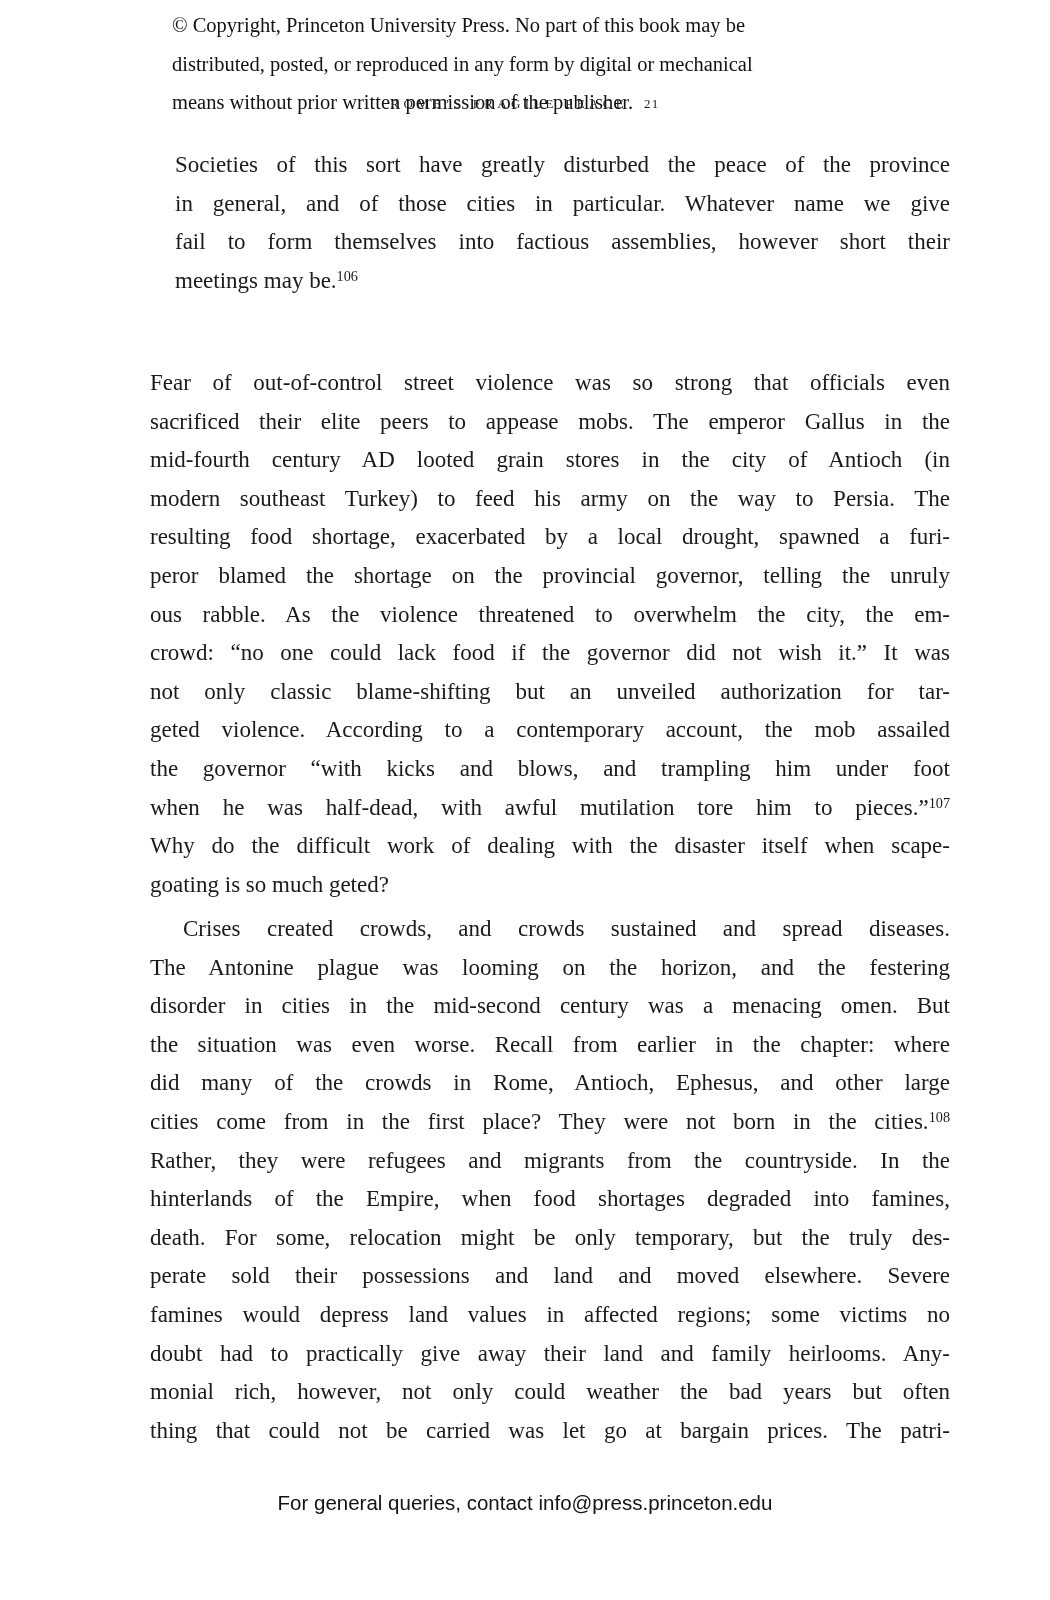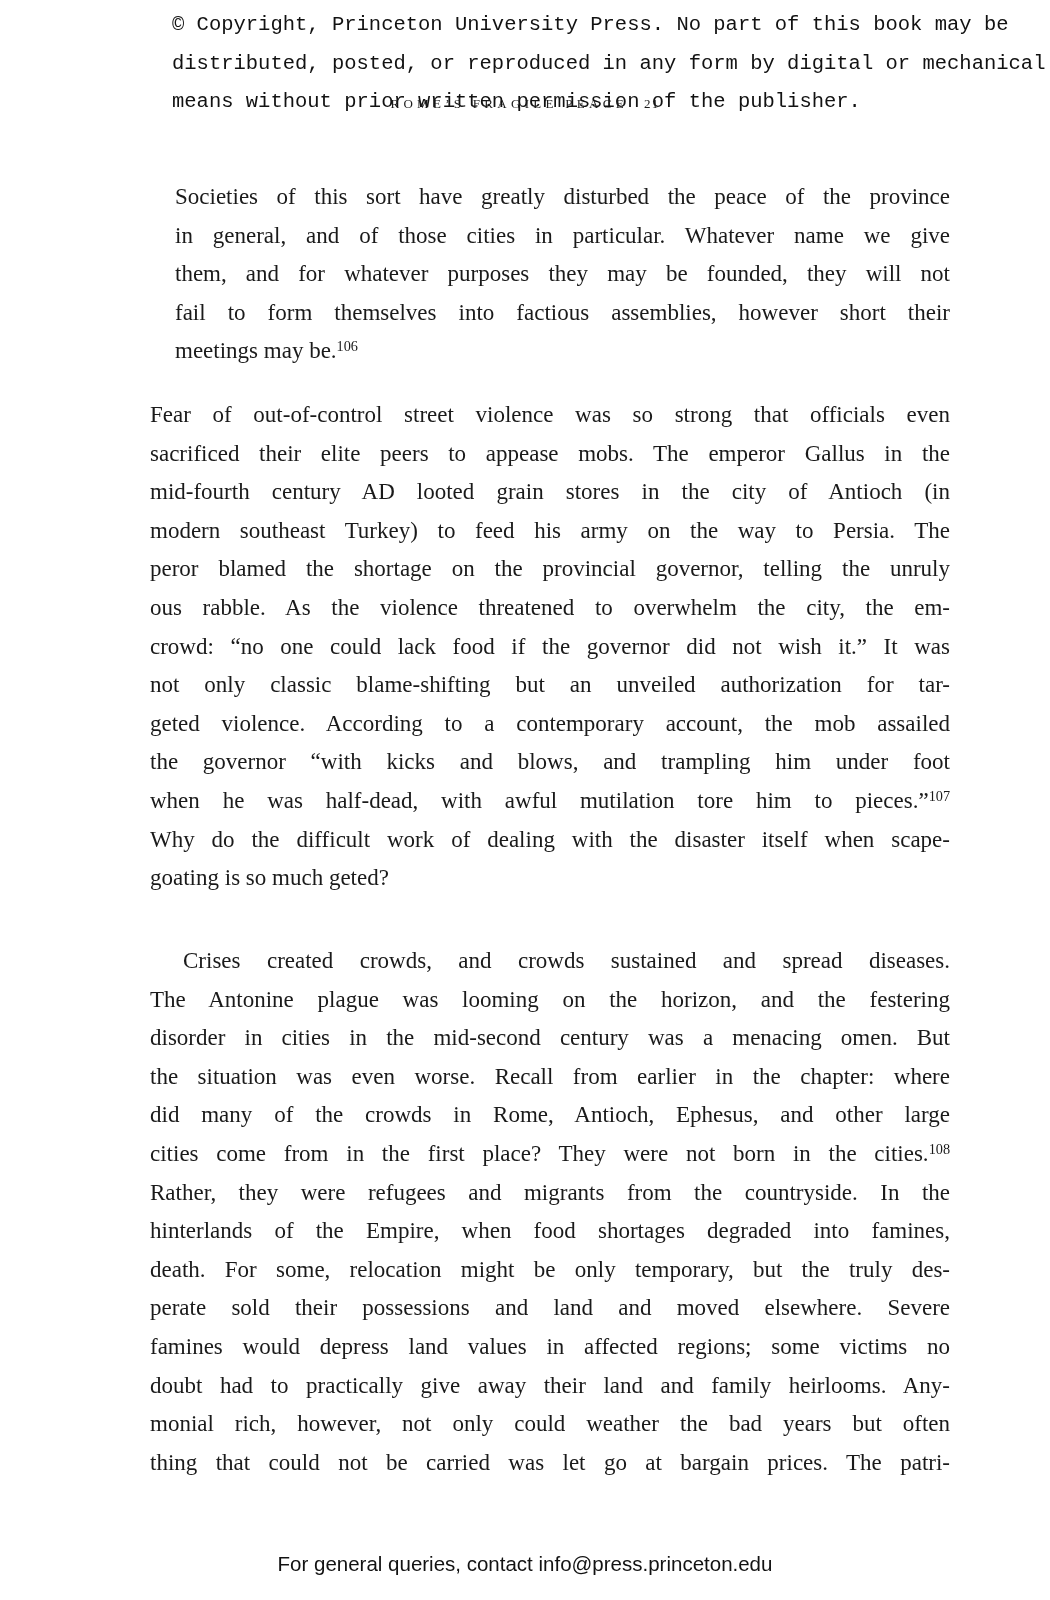--- a/index.html
+++ b/index.html
@@ -8,21 +8,21 @@
     width: 1050px;
     height: 1600px;
     background: #ffffff;
     overflow: hidden;
   }
   
   .copyright {
     position: absolute;
     left: 172px;
     top: 6px;
-    font-family: Liberation Mono, monospace;
+    font-family: Liberation Serif, serif;
     font-size: 20.5px;
     line-height: 30px;
     color: #121212;
   }
   
   .running-head {
     position: absolute;
     top: 96px;
     left: 0;
     width: 1050px;
@@ -33,38 +33,37 @@
     white-space: nowrap;
   }
   .rh-title { letter-spacing: 0.33em; }
   .rh-num { margin-left: 16px; letter-spacing: 0.1em; }
   
   .serifblock {
     position: absolute;
     font-family: "Liberation Serif", serif;
     font-size: 23px;
     color: #1a1a1a;
-    margin-top: 32px;
   }
   .quote  { left: 175px; top: 146px; width: 775px; }
   .para-1 { left: 150px; top: 364px; width: 800px; }
   .para-2 { left: 150px; top: 910px; width: 800px; }
   .tline { line-height: 38.6px; height: 38.6px; white-space: normal; }
   .tline.just { text-align: justify; text-align-last: justify; }
   .tline.findent { text-indent: 33px; }
   .tline sup {
     font-size: 0.62em;
     vertical-align: 0.52em;
     line-height: 0;
     letter-spacing: 0;
   }
   
   .footer {
     position: absolute;
-    top: 1550px;
+    top: 1489px;
     left: 0;
     width: 1050px;
     text-align: center;
     font-family: "Liberation Sans", sans-serif;
     font-size: 20.5px;
     line-height: 28px;
     color: #121212;
   }
 </style>
 </head>
@@ -78,30 +77,30 @@
       <div class="tline">means without prior written permission of the publisher.</div>
     </div>
 
   <div class="running-head">
     <span class="rh-title">ROME’S FRAGILE PEACE</span><span class="rh-num">21</span>
   </div>
 
   <div class="serifblock quote">
       <div class="tline just">Societies of this sort have greatly disturbed the peace of the province</div>
       <div class="tline just">in general, and of those cities in particular. Whatever name we give</div>
-      <div class="tline just">them, and for whatever purposes they may be founded, they will not</div>
       <div class="tline just">fail to form themselves into factious assemblies, however short their</div>
       <div class="tline">meetings may be.<sup>106</sup></div>
     </div>
 
   <div class="serifblock para-1">
       <div class="tline just">Fear of out-of-control street violence was so strong that officials even</div>
       <div class="tline just">sacrificed their elite peers to appease mobs. The emperor Gallus in the</div>
       <div class="tline just">mid-fourth century AD looted grain stores in the city of Antioch (in</div>
       <div class="tline just">modern southeast Turkey) to feed his army on the way to Persia. The</div>
+      <div class="tline just">resulting food shortage, exacerbated by a local drought, spawned a furi-</div>
       <div class="tline just">peror blamed the shortage on the provincial governor, telling the unruly</div>
       <div class="tline just">ous rabble. As the violence threatened to overwhelm the city, the em-</div>
       <div class="tline just">crowd: “no one could lack food if the governor did not wish it.” It was</div>
       <div class="tline just">not only classic blame-shifting but an unveiled authorization for tar-</div>
       <div class="tline just">geted violence. According to a contemporary account, the mob assailed</div>
       <div class="tline just">the governor “with kicks and blows, and trampling him under foot</div>
       <div class="tline just">when he was half-dead, with awful mutilation tore him to pieces.”<sup>107</sup></div>
       <div class="tline just">Why do the difficult work of dealing with the disaster itself when scape-</div>
       <div class="tline">goating is so much geted?</div>
     </div>

